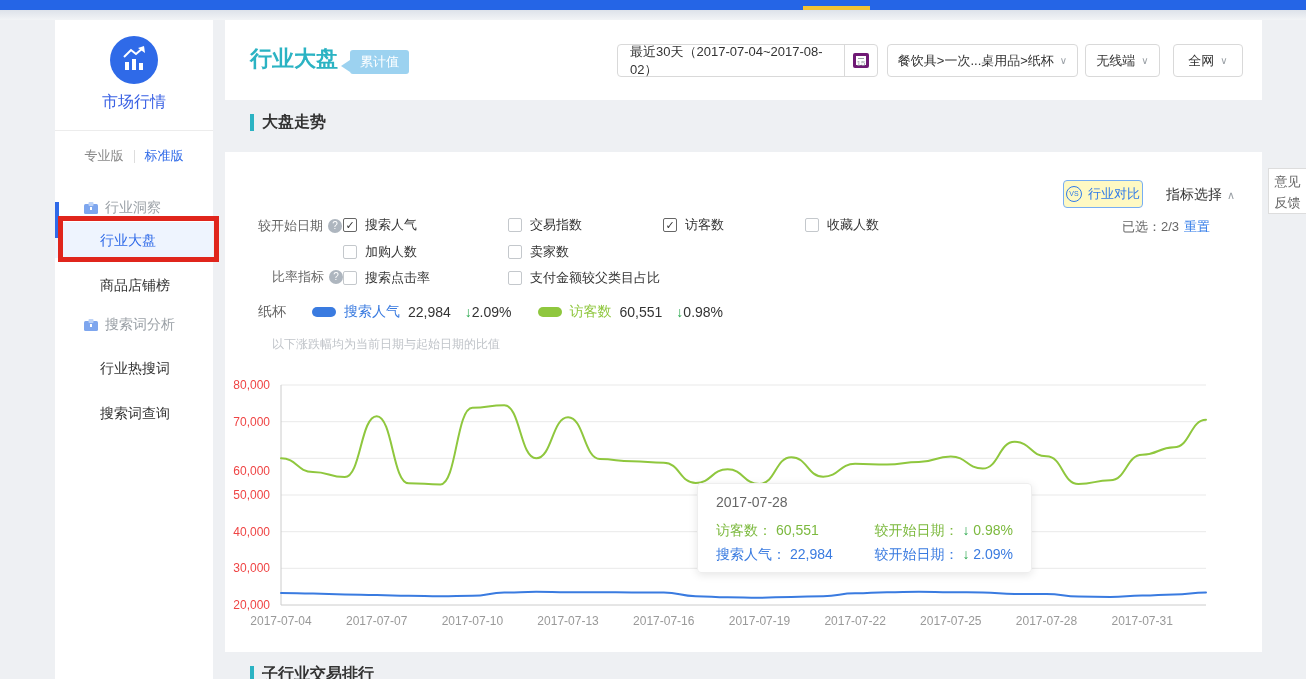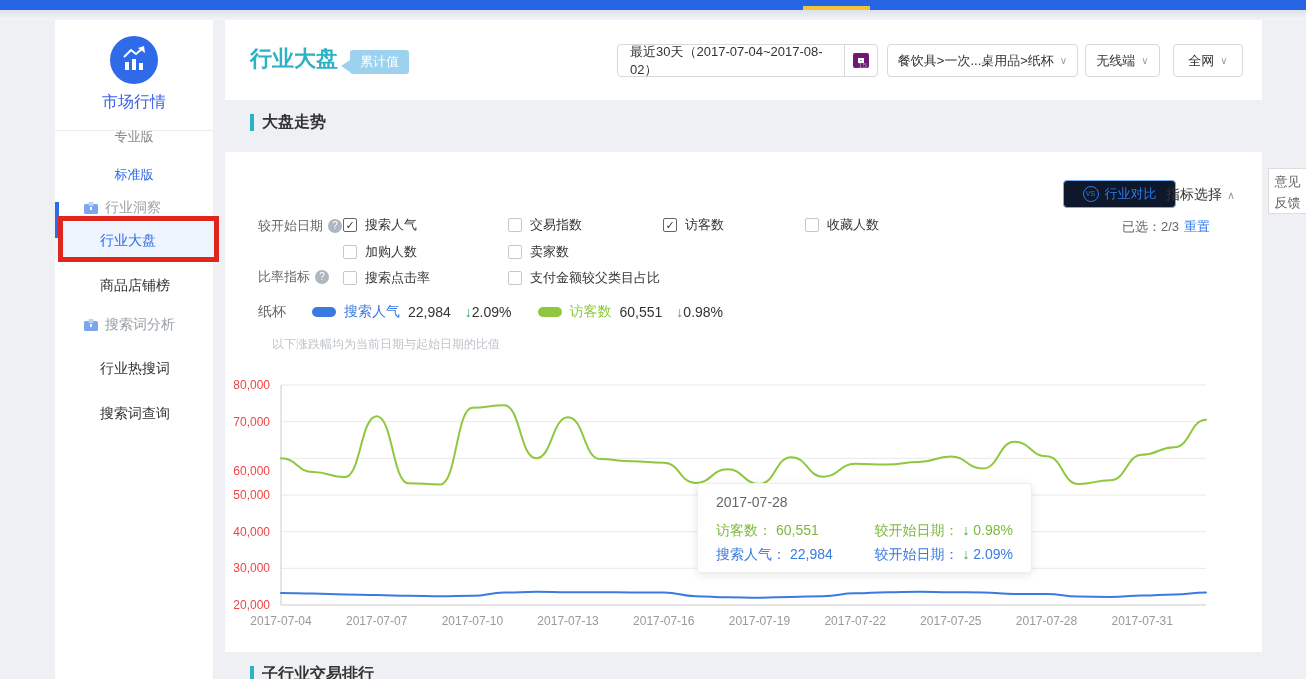--- a/index.html
+++ b/index.html
@@ -18,21 +18,21 @@
   .topstrip { left:0; top:10px; width:1306px; height:10px;
     background:linear-gradient(#dde2ea,#f2f4f6); }
 
   
   .sidebar { left:55px; top:20px; width:158px; height:659px; background:#fff; }
   .app-icon { left:55px; top:16px; width:48px; height:48px; }
   .app-title { left:0; top:72px; width:158px; text-align:center;
     color:#3b62e4; font-size:16px; }
   .sidebar-divider { left:0; top:110px; width:158px; height:1px; background:#ececec; }
   .tabs { left:0; top:125px; width:158px; height:22px; display:flex;
-    justify-content:center; align-items:center; gap:10px; font-size:13px;flex-direction:column; }
+    justify-content:center; align-items:center; gap:10px; font-size:13px; }
   .tab { color:#888; cursor:default; }
   .tab.active { color:#2f6ae8; }
   .tab-sep { width:1px; height:13px; background:#ddd; }
   .nav-group { left:0; top:0; width:158px; height:20px; display:flex;
     align-items:center; padding-left:29px; gap:7px; color:#9aa0a6; font-size:14px; }
   .nav-item { left:0; width:158px; height:36px; line-height:36px;
     padding-left:45px; font-size:14px; color:#333; }
   .nav-item.active { background:#eef4fe; color:#2f6ae8; }
   .nav-indicator { left:0; top:202px; width:4px; height:36px; background:#2f6ae8; }
   .red-annotation { left:58px; top:216px; width:161px; height:46px;
@@ -45,39 +45,39 @@
     border-top:6px solid transparent; border-bottom:6px solid transparent;
     border-right:9px solid #9cd2f0; }
   .badge { left:125px; top:30px; height:24px; padding:0 10px; background:#9cd2f0;
     border-radius:3px; color:#fff; font-size:13px; line-height:24px; }
   .filter-box { top:24px; height:33px; background:#fff; border:1px solid #d9d9d9;
     border-radius:4px; display:flex; align-items:center; font-size:13px; color:#333; }
   .date-box { left:392px; width:261px; }
   .date-text { flex:1; padding-left:12px; }
   .cal-wrap { width:33px; height:100%; border-left:1px solid #d9d9d9;
     display:flex; align-items:center; justify-content:center; }
-  .cal { width:16px; height:15px; border:5px solid #701a75; border-radius:2px;
+  .cal { width:16px; height:15px; border:3px solid #701a75; border-radius:2px;
     position:relative; font-size:8px; color:#9aa0a6; text-align:center; line-height:15px; }
   .cal:after { content:""; position:absolute; left:2px; right:2px; top:2px;
     height:1px; background:#9aa0a6; }
   .dd { justify-content:center; gap:6px; }
   .cat-box { left:662px; width:191px; }
   .wireless-box { left:860px; width:75px; }
   .scope-box { left:948px; width:70px; }
   .caret { color:#9aa0a6; font-size:10px; }
 
   
   .section-title { display:flex; align-items:center; gap:8px; }
   .tbar { width:4px; height:17px; background:#2bb3c3; }
   .stext { font-size:16px; font-weight:bold; color:#333; }
 
   
   .chart-card { left:225px; top:152px; width:1037px; height:500px; background:#fff; }
-  .compare-btn { left:838px; top:28px; width:113px; height:28px;
-    border:1px solid #77aef3; border-radius:4px; background:#0f172a;
+  .compare-btn { left:838px; top:28px; width:80px; height:28px;
+    border:1px solid #77aef3; border-radius:4px; background:#fef9c3;
     display:flex; align-items:center; justify-content:center; gap:6px;
     color:#2f7ae8; font-size:13px; cursor:pointer; }
   .vs-circle { width:16px; height:16px; border:1px solid #2f7ae8; border-radius:50%;
     font-size:7px; line-height:14px; text-align:center; color:#2f7ae8; }
   .ind-select { left:941px; top:34px; font-size:14px; color:#333; display:flex;
     align-items:center; gap:5px; cursor:pointer;text-align:center; }
   .ind-select .caret { font-size:11px; }
   .cb-group-label { display:flex; align-items:center; gap:5px;
     color:#666; font-size:13px; }
   .help-icon { width:14px; height:14px; border-radius:50%; background:#aeb6bf;
@@ -261,21 +261,21 @@
   </label>
   <label class="abs cb" style="left:118px; top:91px;">
     <span class="cb-box"></span>
     <span class="cb-label">加购人数</span>
   </label>
   <label class="abs cb" style="left:283px; top:91px;">
     <span class="cb-box"></span>
     <span class="cb-label">卖家数</span>
   </label>
 
-  <div class="abs cb-group-label" style="left:33px; top:116px;">
+  <div class="abs cb-group-label" style="left:47px; top:116px;">
     <span>比率指标</span>
     <span class="help-icon">?</span>
   </div>
 
   <label class="abs cb" style="left:118px; top:117px;">
     <span class="cb-box"></span>
     <span class="cb-label">搜索点击率</span>
   </label>
   <label class="abs cb" style="left:283px; top:117px;">
     <span class="cb-box"></span>

